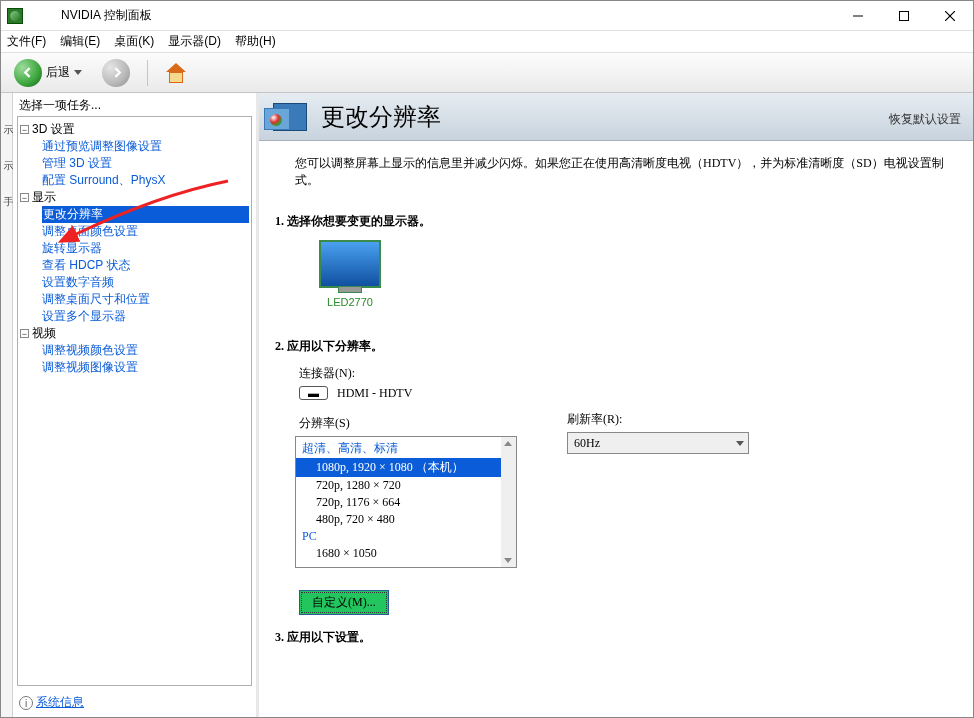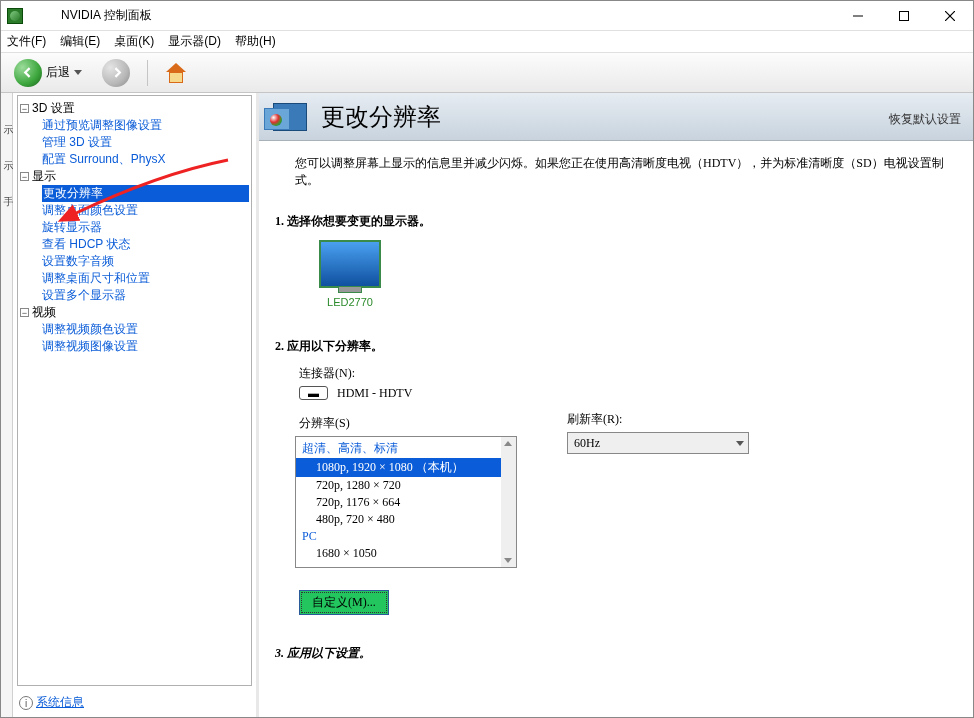--- a/index.html
+++ b/index.html
@@ -151,20 +151,21 @@
     <div class="leftstrip">
       <div>示</div>
         <div>示</div>
         <div>手</div>
         <div></div>
         <div></div>
         <div></div>
     </div>
 
     <div class="sidebar">
+      <div class="sidehdr">选择一项任务...</div>
       <div class="tree">
 
         <div class="tree-group">
           <span class="tree-toggle">−</span><span class="tree-label">3D 设置</span>
           <div class="tree-children">
             <div class="tree-link">通过预览调整图像设置</div>
             <div class="tree-link">管理 3D 设置</div>
             <div class="tree-link">配置 Surround、PhysX</div>
           </div>
         </div>
@@ -248,18 +249,18 @@
           </div>
           <div class="refresh-col">
             <label>刷新率(R):</label>
             <div class="refresh-select">
               <span>60Hz</span>
               <span class="dd-caret"></span>
             </div>
           </div>
         </div>
 
-        <div class="section-title" style="margin-top:30px;font-style:italic;">3.  应用以下设置。</div>
+        <div class="section-title" style="margin-top:14px;">3.  应用以下设置。</div>
       </div>
     </div>
 
   </div>
 </div>
 
 </body></html>

